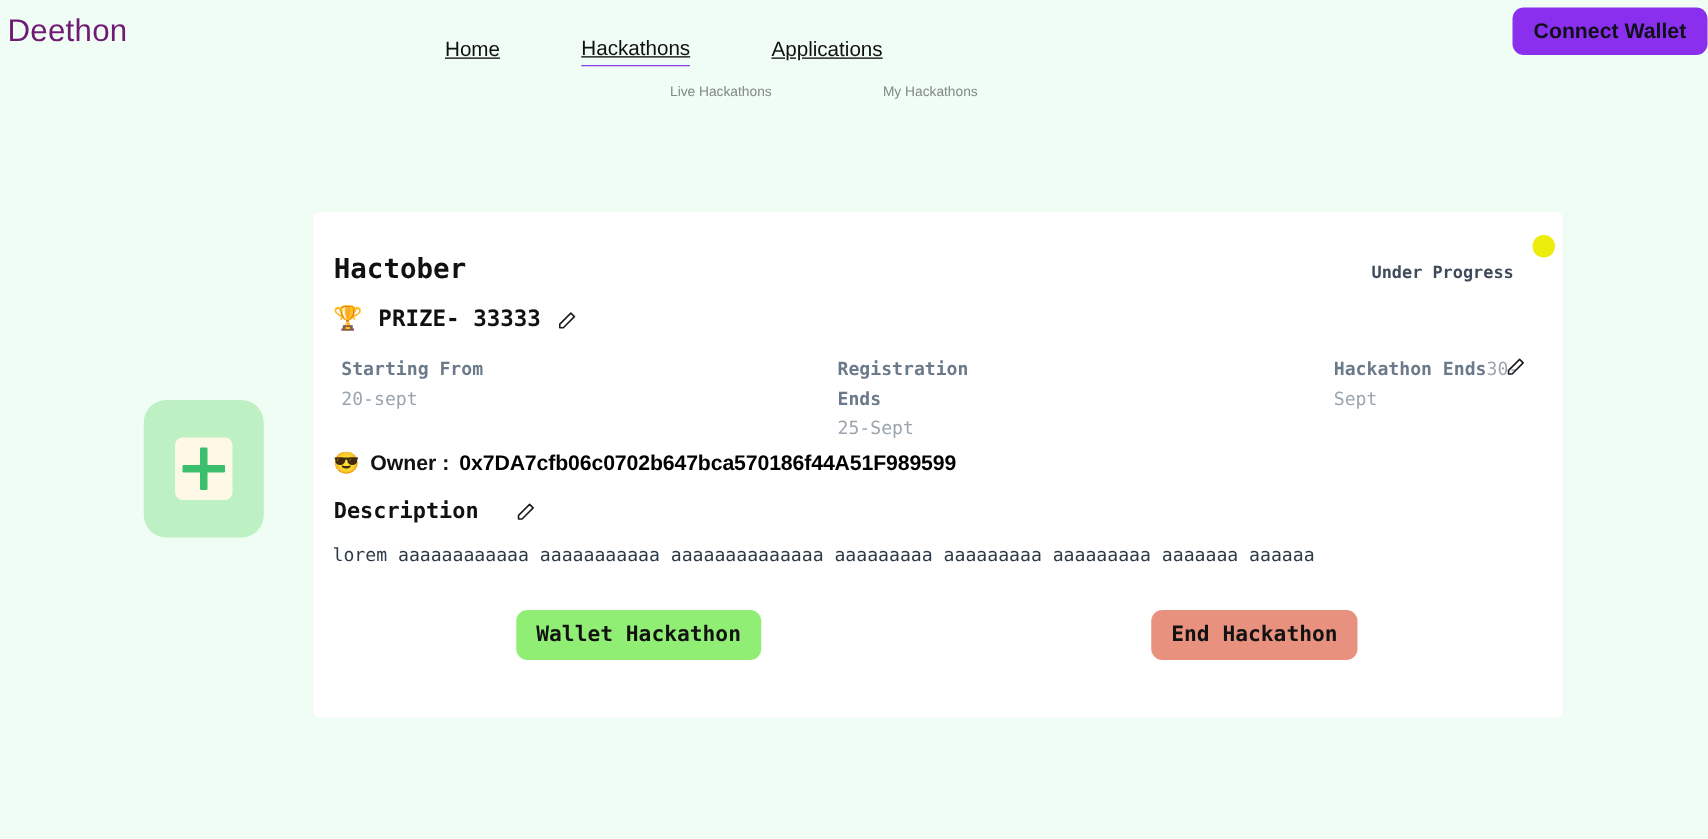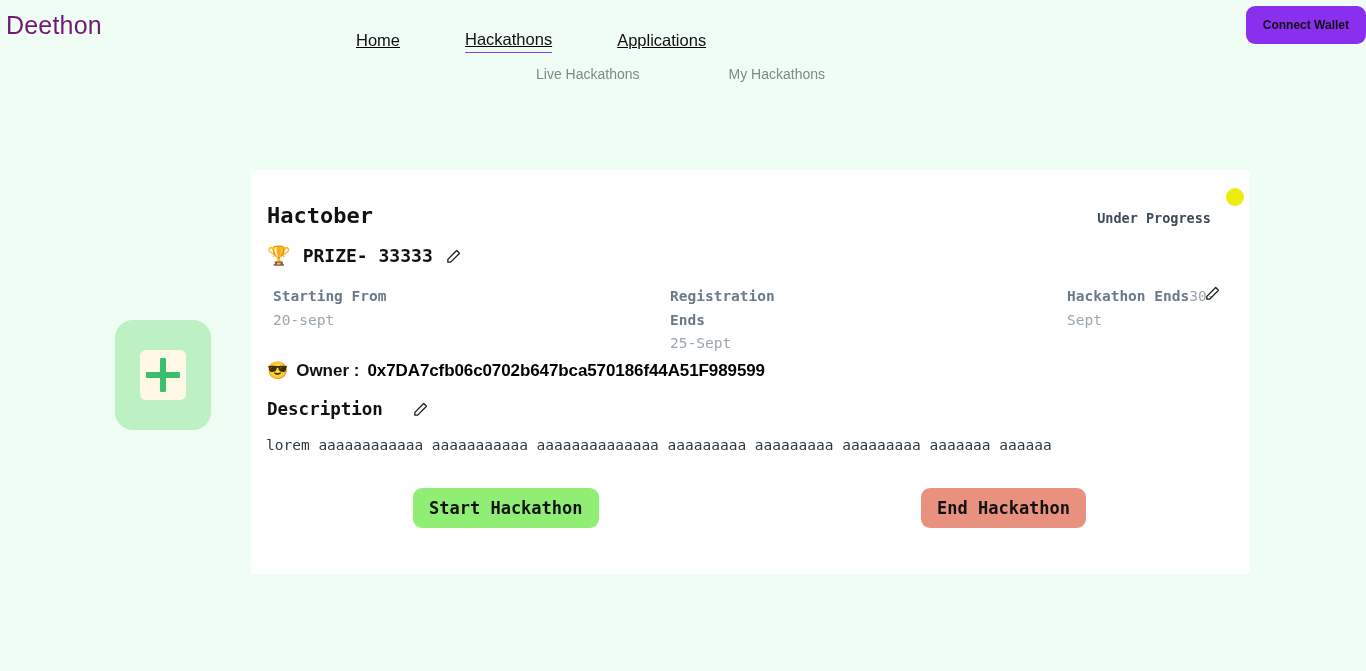--- a/index.html
+++ b/index.html
@@ -49,40 +49,40 @@
   }
   .nav-link.active {
     border-bottom: 1.5px solid #8b3dee;
   }
   .connect-wallet {
     position: absolute;
     right: 0px;
     top: 6px;
     background: #8b2fef;
     color: #10101a;
-    font-size: 12px;
+    font-size: 17px;
     font-weight: bold;
     border: none;
     border-radius: 9px;
     padding: 10px 17px;
     line-height: 18px;
     cursor: pointer;
     font-family: "Liberation Sans", sans-serif;
   }
 
   
   .subnav {
     position: absolute;
     top: 63px;
     left: 536px;
     display: flex;
     gap: 89px;
   }
   .subnav-link {
-    font-size: 14px;
+    font-size: 11px;
     color: #808987;
     line-height: 22px;
     white-space: nowrap;
   }
 
   
   .placeholder-img {
     position: absolute;
     left: 115px;
     top: 320px;
@@ -377,17 +377,17 @@
     <span class="pencil">
       <svg viewBox="0 0 24 24" width="17" height="17" fill="none" stroke="#1a1a1a" stroke-width="1.8" stroke-linecap="round" stroke-linejoin="round">
         <path d="M16.5 3.5l4 4L8 20H4v-4z"></path>
       </svg>
     </span>
   </div>
 
   <div class="desc-body mono">lorem aaaaaaaaaaaa aaaaaaaaaaa aaaaaaaaaaaaaa aaaaaaaaa aaaaaaaaa aaaaaaaaa aaaaaaa aaaaaa</div>
 
   <div class="actions">
-    <button class="btn btn-start mono">Start Hackathon</button>
+    <button class="btn btn-start mono">Wallet Hackathon</button>
     <button class="btn btn-end mono">End Hackathon</button>
   </div>
 
 </div>
 
 </body></html>

